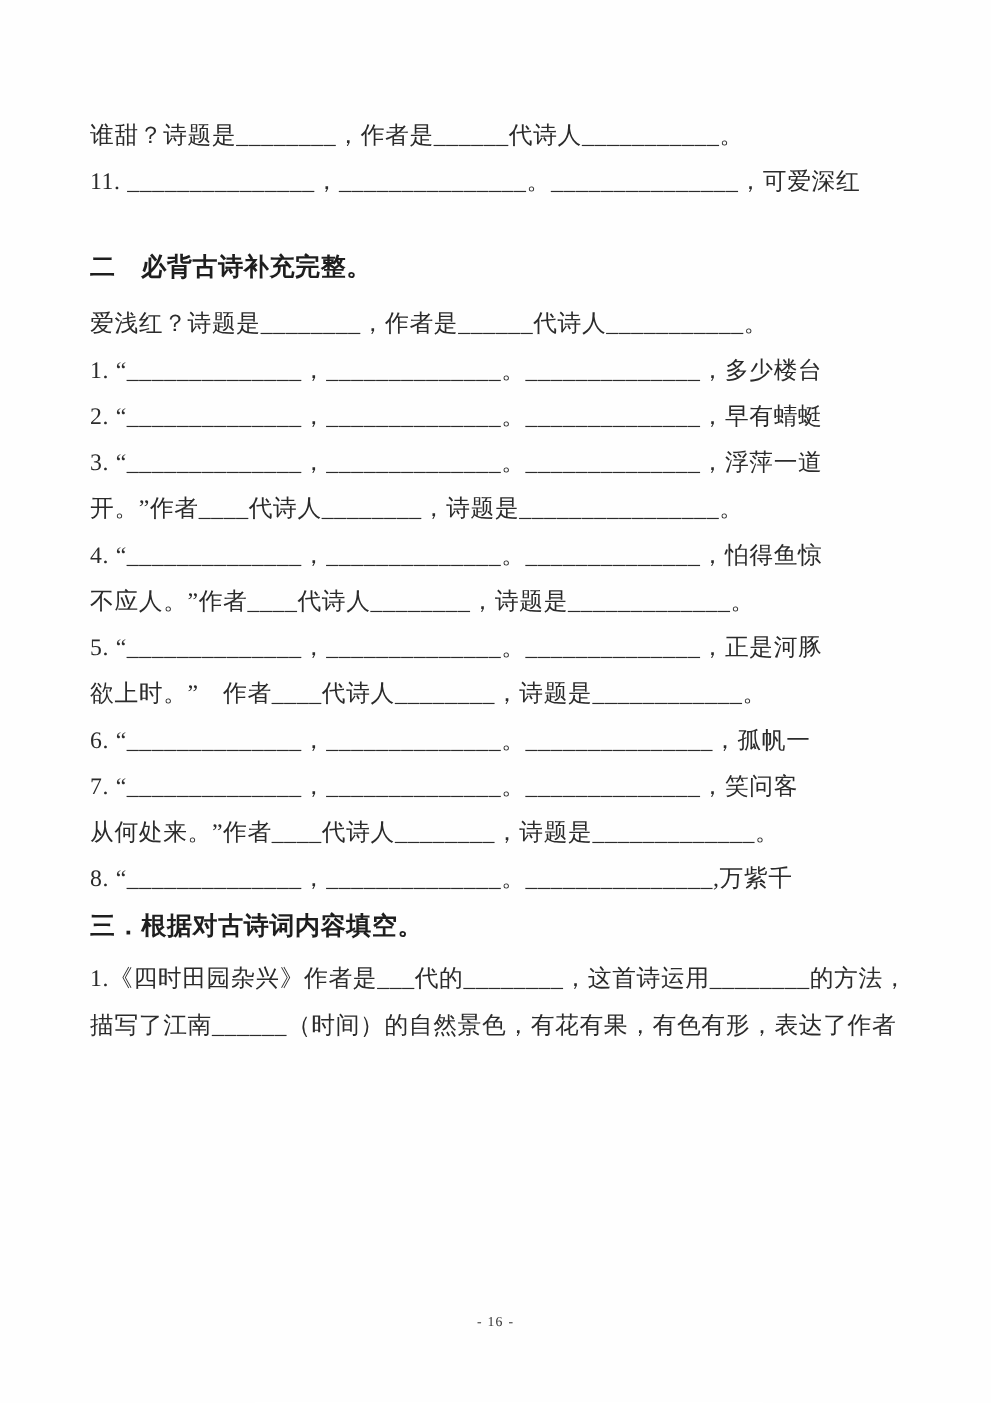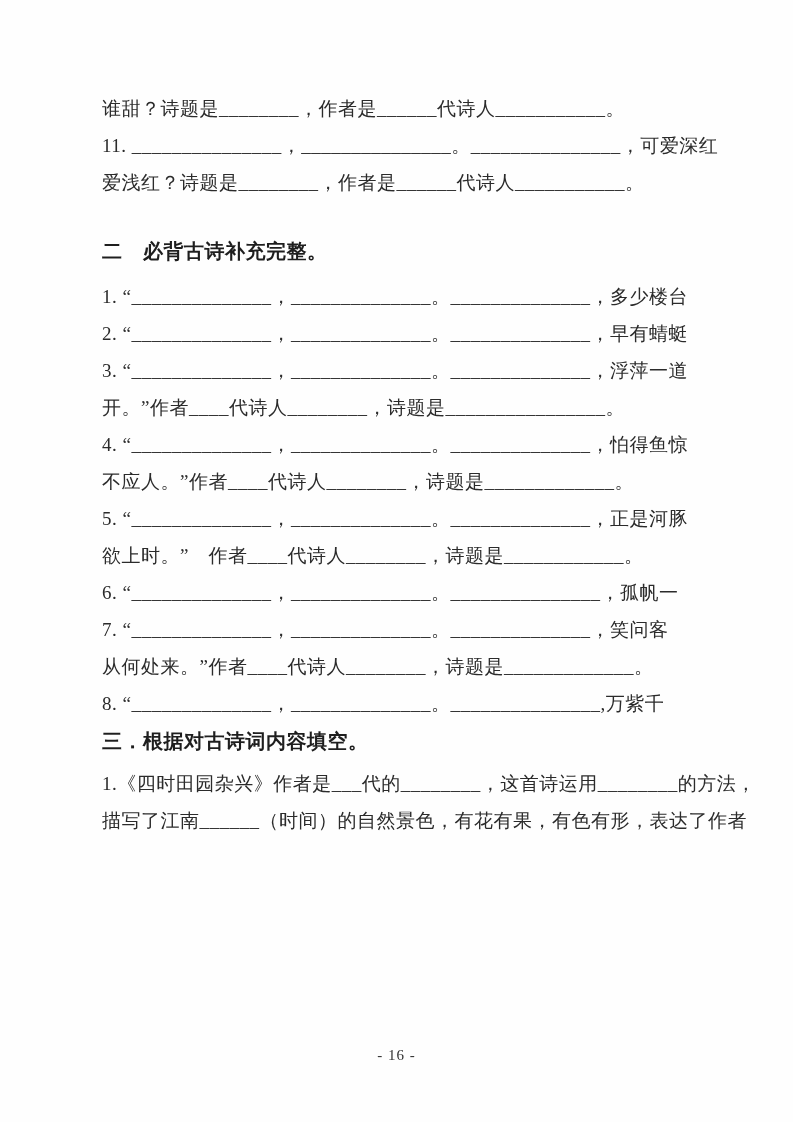--- a/index.html
+++ b/index.html
@@ -20,21 +20,20 @@
   .content {
     padding: 96px 58px 0 72px;
   }
   .line {
     font-size: 19px;
     line-height: 26px;
     margin-bottom: 11px;
     letter-spacing: 0.5px;
     white-space: nowrap;
     color: #2b2b2b;
-    margin-left: 30px;
   }
   .heading {
     font-weight: bold;
     font-size: 20px;
     color: #1e1e1e;
   }
   .sec2-heading {
     margin-top: 42px;
     margin-bottom: 20px;
   }
@@ -42,35 +41,35 @@
     margin-top: 0;
     margin-bottom: 17px;
   }
   .footer {
     position: absolute;
     bottom 58px;
     bottom: 58px;
     left: 0;
     width: 100%;
     text-align: center;
-    font-size: 15px;
+    font-size: 11px;
     letter-spacing: 1px;
     color: #333333;
   }
 </style>
 </head>
 <body>
 
 <div class="page">
   <div class="content">
     <div class="line">谁甜？诗题是________，作者是______代诗人___________。</div>
     <div class="line">11. _______________，_______________。_______________，可爱深红</div>
+    <div class="line heading sec2-heading">二　必背古诗补充完整。</div>
+
     <div class="line">爱浅红？诗题是________，作者是______代诗人___________。</div>
-
-    <div class="line heading sec2-heading">二　必背古诗补充完整。</div>
 
     <div class="line">1. “______________，______________。______________，多少楼台</div>
     <div class="line">2. “______________，______________。______________，早有蜻蜓</div>
     <div class="line">3. “______________，______________。______________，浮萍一道</div>
     <div class="line">开。”作者____代诗人________，诗题是________________。</div>
     <div class="line">4. “______________，______________。______________，怕得鱼惊</div>
     <div class="line">不应人。”作者____代诗人________，诗题是_____________。</div>
     <div class="line">5. “______________，______________。______________，正是河豚</div>
     <div class="line">欲上时。”　作者____代诗人________，诗题是____________。</div>
     <div class="line">6. “______________，______________。_______________，孤帆一</div>

